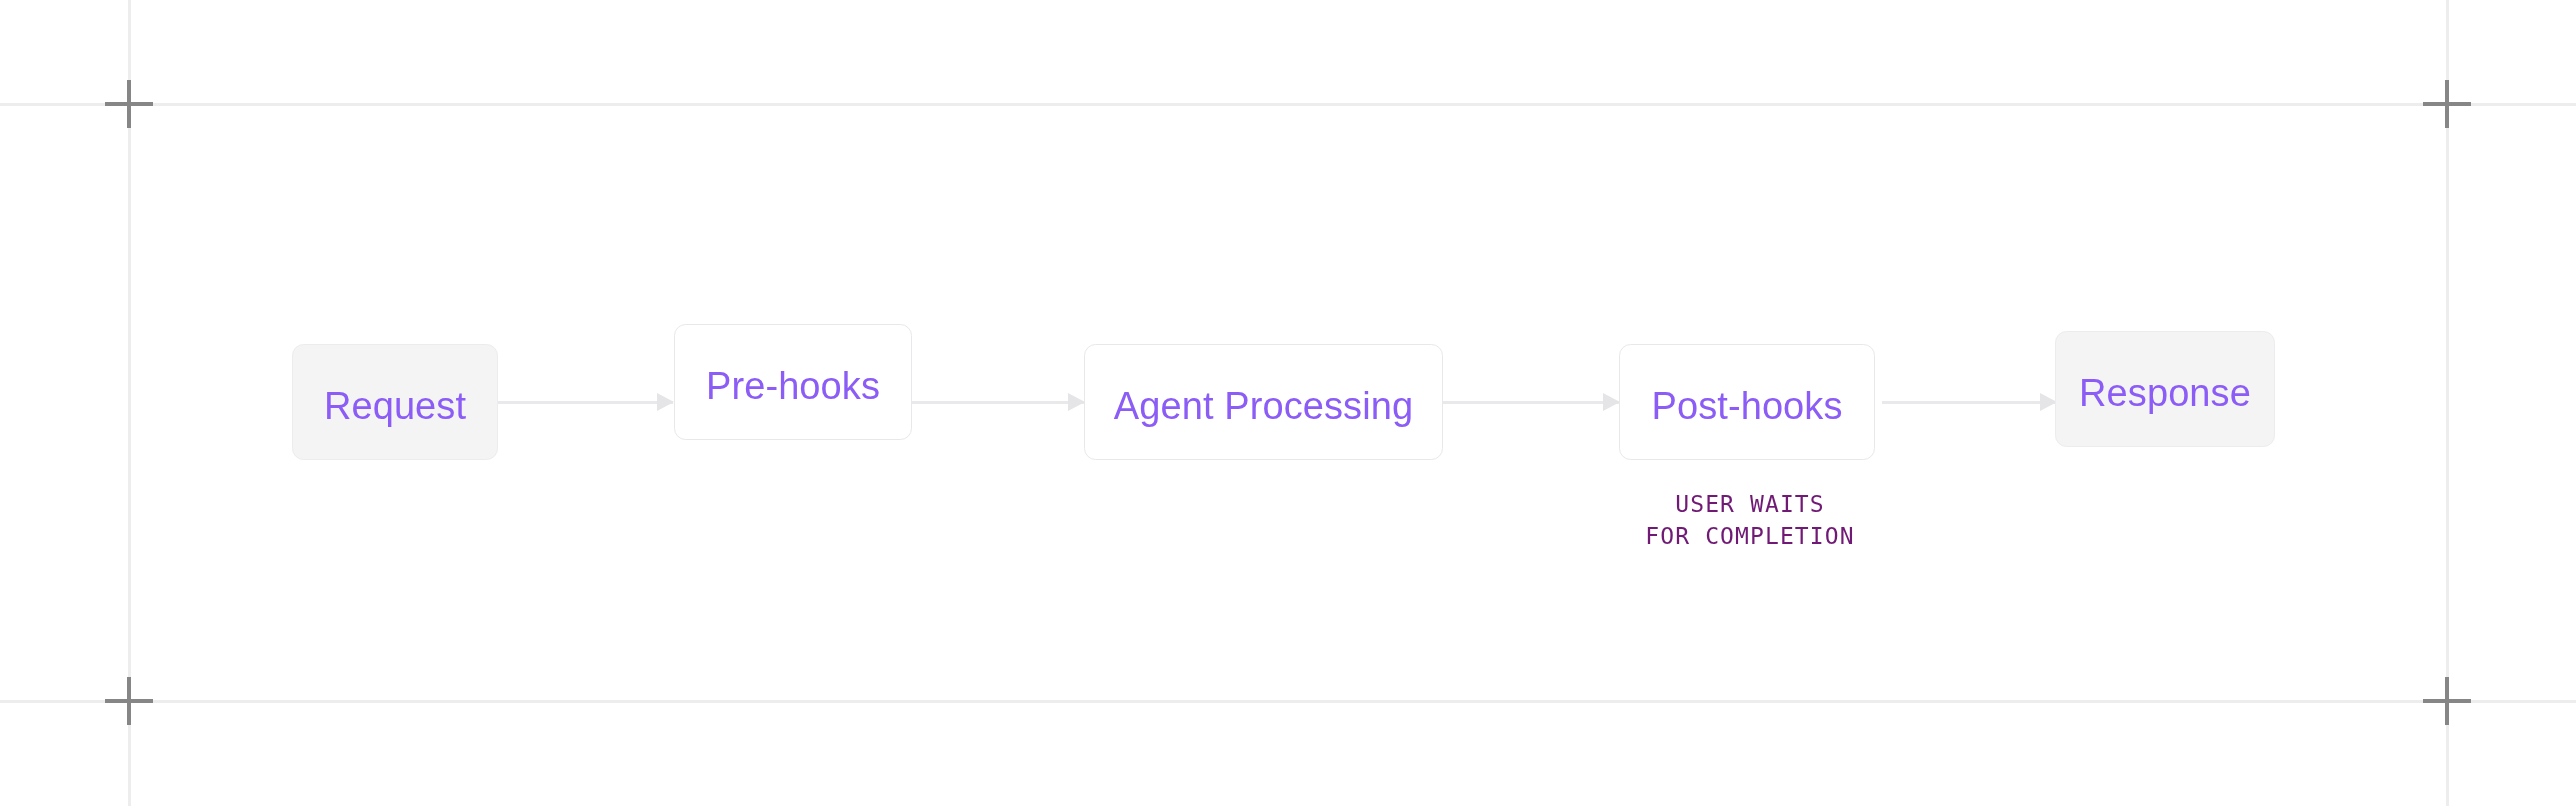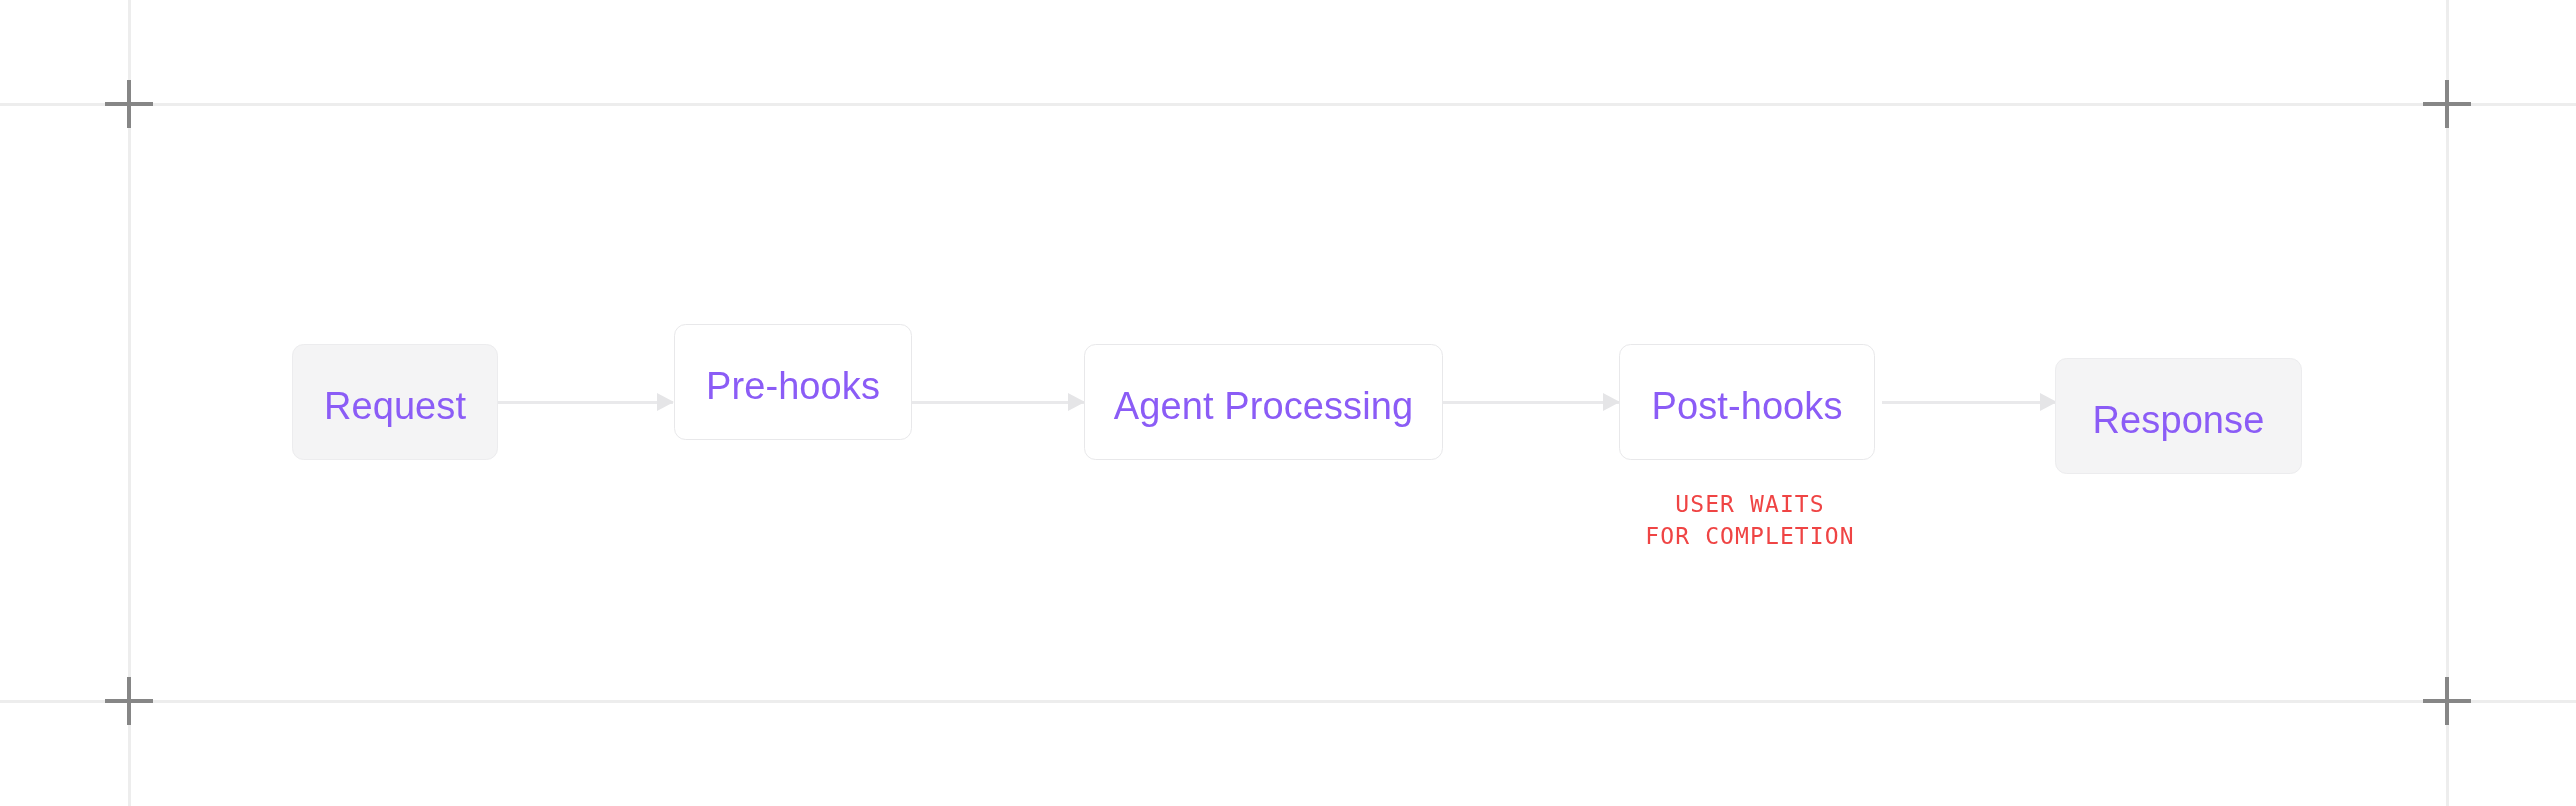--- a/index.html
+++ b/index.html
@@ -104,21 +104,21 @@
     border-bottom: 9px solid transparent;
     border-left: 17px solid #e5e5e7;
   }
 
   
   .caption {
     position: absolute;
     font-family: "DejaVu Sans Mono", monospace;
     font-size: 23px;
     line-height: 32px;
-    color: #ef4444;
+    color: #701a75;
     text-align: center;
     letter-spacing: 1.1px;
     white-space: nowrap;
     transform: translateX(-50%);
   }
 </style>
 </head>
 <body>
 
 <div id="canvas">
@@ -155,21 +155,21 @@
   </div>
 
   <div class="node" style="left:1084px; top:344px; width:359px">
     <span class="node-label">Agent Processing</span>
   </div>
 
   <div class="node" style="left:1619px; top:344px; width:256px">
     <span class="node-label">Post-hooks</span>
   </div>
 
-  <div class="node terminal" style="left:2055px; top:358px; width:247px">
+  <div class="node terminal" style="left:2055px; top:331px; width:220px">
     <span class="node-label">Response</span>
   </div>
 
   <div class="caption" style="left:1750px; top:488px">
     <div>USER WAITS</div>
     <div>FOR COMPLETION</div>
   </div>
 
 </div>
 

